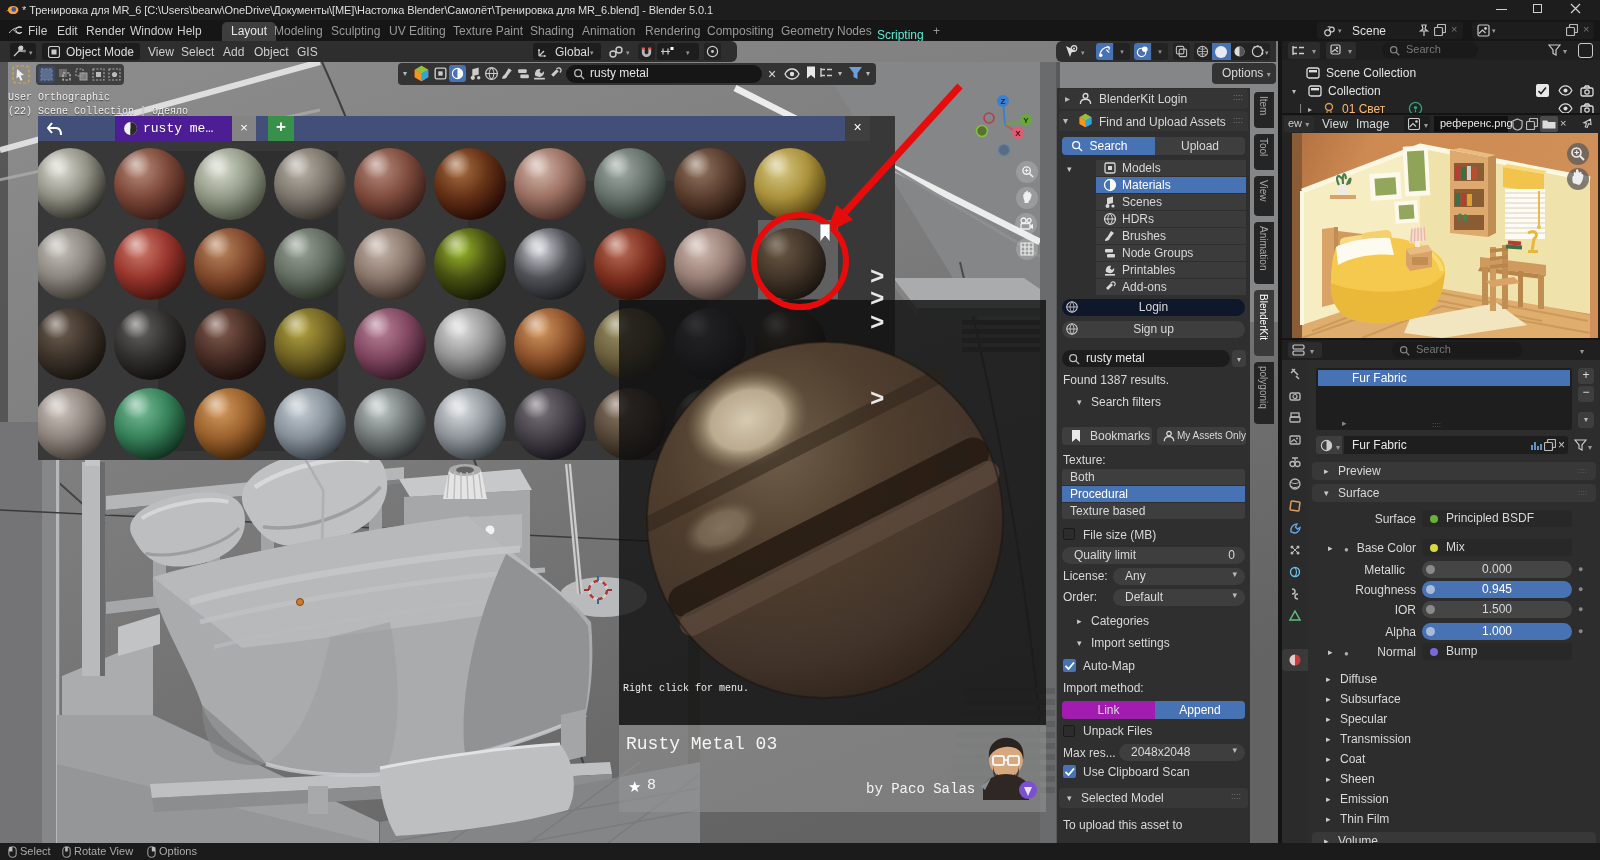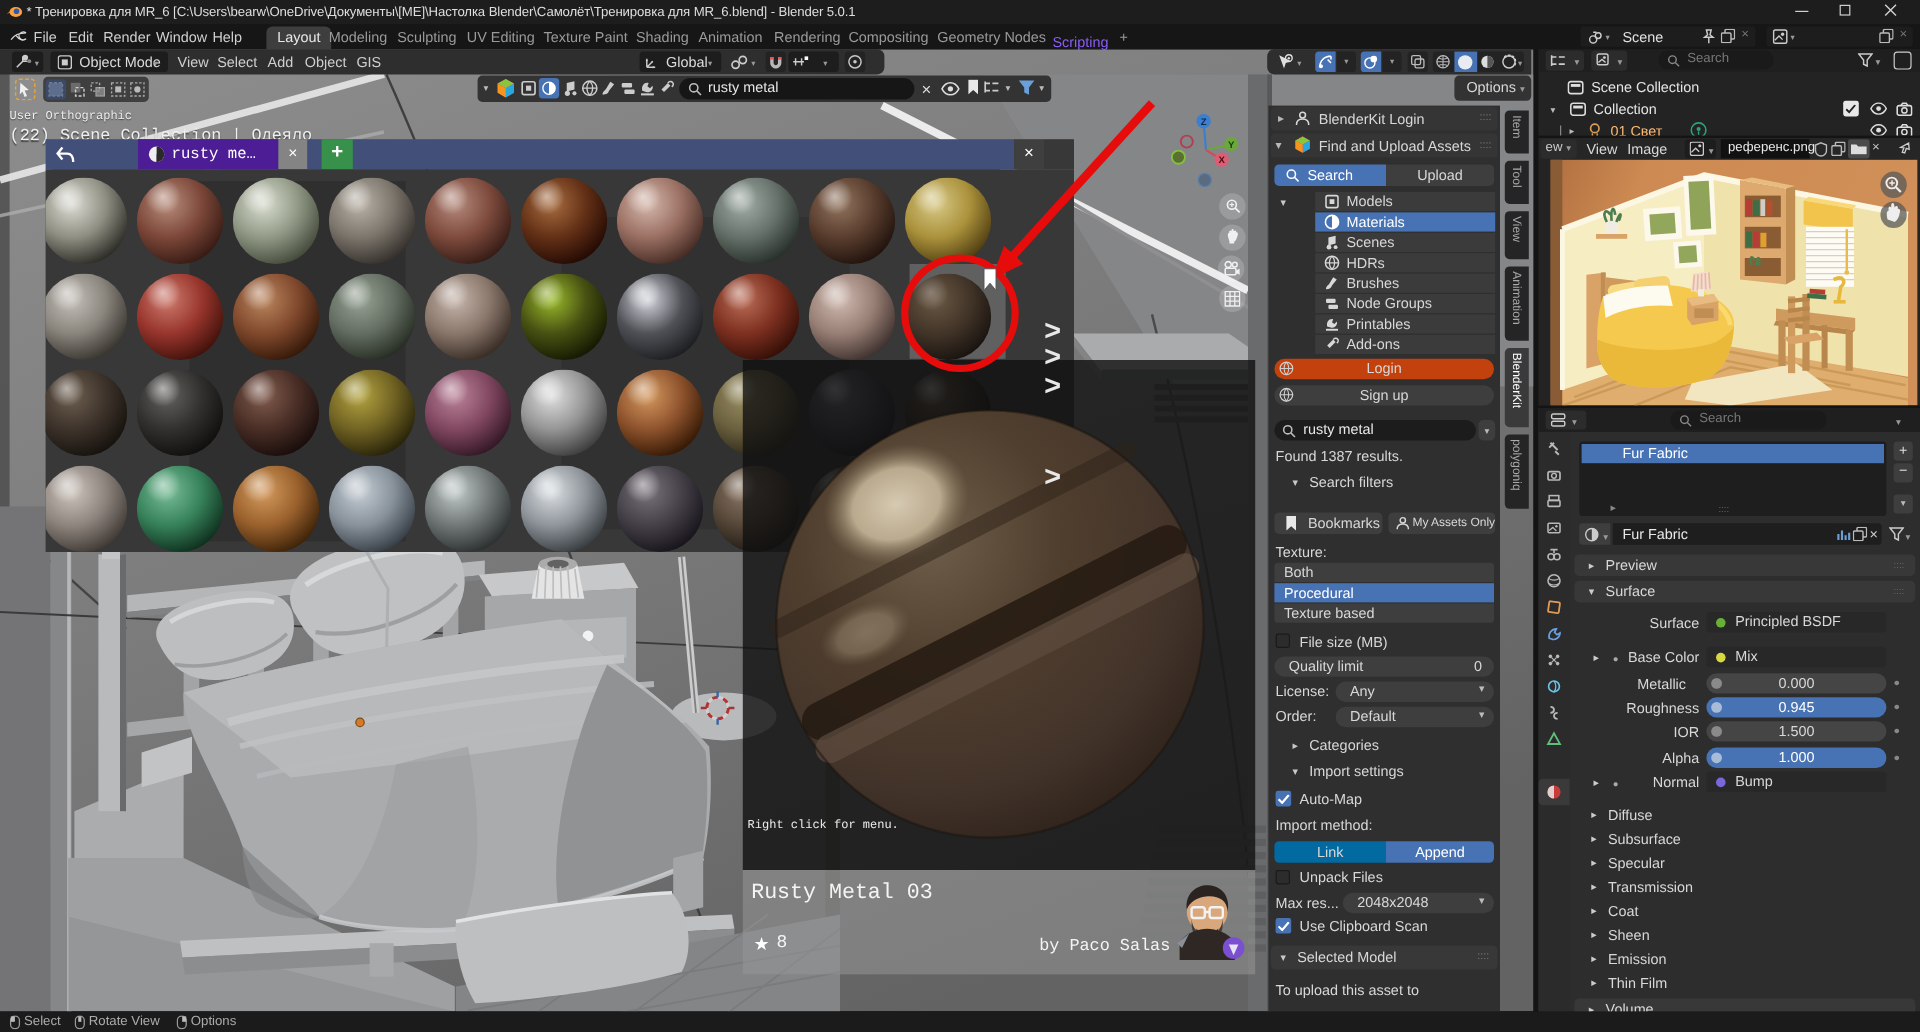--- a/index.html
+++ b/index.html
@@ -43,21 +43,21 @@
   <div class="abs" style="left:222px;top:2px;height:19px;padding:2px 9px;background:#3e3e3e;border-radius:5px 5px 0 0;color:#e8e8e8;font-size:12px">Layout</div>
   <div class="abs txt" style="left:274px;top:4px;color:#9a9a9a">Modeling</div>
   <div class="abs txt" style="left:331px;top:4px;color:#9a9a9a">Sculpting</div>
   <div class="abs txt" style="left:389px;top:4px;color:#9a9a9a">UV Editing</div>
   <div class="abs txt" style="left:453px;top:4px;color:#9a9a9a">Texture Paint</div>
   <div class="abs txt" style="left:530px;top:4px;color:#9a9a9a">Shading</div>
   <div class="abs txt" style="left:582px;top:4px;color:#9a9a9a">Animation</div>
   <div class="abs txt" style="left:645px;top:4px;color:#9a9a9a">Rendering</div>
   <div class="abs txt" style="left:707px;top:4px;color:#9a9a9a">Compositing</div>
   <div class="abs txt" style="left:781px;top:4px;color:#9a9a9a">Geometry Nodes</div>
-  <div class="abs txt" style="left:877px;top:8px;color:#8b5cf6">Scripting</div>
+  <div class="abs txt" style="left:877px;top:8px;color:#5eead4">Scripting</div>
   <div class="abs txt" style="left:933px;top:4px;color:#9a9a9a">+</div>
 
   <div class="abs" style="left:1317px;top:2px;width:146px;height:17px;background:#1d1d1d;border-radius:3px"></div>
   <svg class="abs" style="left:1323px;top:5px" width="13" height="12" viewBox="0 0 14 13">
         <circle cx="5" cy="8.5" r="3.2" fill="none" stroke="#ccc" stroke-width="1.3"></circle>
         <circle cx="9.5" cy="5" r="2.6" fill="none" stroke="#ccc" stroke-width="1.3"></circle>
         <path d="M5 2 H8" stroke="#ccc" stroke-width="1.2"></path>
       </svg>
   <div class="abs" style="left:1338px;top:7px;color:#999;font-size:7px">▾</div>
   <div class="abs txt" style="left:1352px;top:4px;color:#e0e0e0">Scene</div>
@@ -319,21 +319,21 @@
       <rect x="949" y="714" width="106" height="6"></rect>
             <rect x="947" y="725" width="108" height="6"></rect>
     </g>
 
     <circle cx="300" cy="540" r="3.5" fill="#d77928" stroke="#7a4a14" stroke-width="1"></circle>
     </g>
   </svg>
 </div>
 
 <div class="abs mono" style="left:8px;top:92px;font-size:10px;color:#f0f0f0;text-shadow:0 1px 1px #0008">User Orthographic</div>
-<div class="abs mono" style="left:8px;top:106px;font-size:14px;color:#f0f0f0;text-shadow:0 1px 1px #0008">(22) Scene Collection | Одеяло</div>
+<div class="abs mono" style="left:8px;top:106px;font-size:10px;color:#f0f0f0;text-shadow:0 1px 1px #0008">(22) Scene Collection | Одеяло</div>
 
 <div class="abs" id="popup" style="left:38px;top:116px;width:857px;height:344px">
   <div class="abs" style="left:0;top:0;width:807px;height:25px;background:#414f79"></div>
   <div class="abs" style="left:807px;top:0;width:25px;height:25px;background:#3f3f3f;color:#fff;text-align:center;font-size:14px;padding-top:3px">×</div>
   <div class="abs" style="left:832px;top:0;width:25px;height:25px;background:#383838"></div>
   <svg class="abs" style="left:8px;top:4px" width="18" height="17">
         <path d="M6 3 L2 8 L6 13 M2 8 L10 8 C14 8 15 11 15 15" stroke="#fff" stroke-width="2" fill="none"></path>
       </svg>
   <div class="abs mono" style="left:77px;top:0;width:117px;height:25px;background:#4c1d95;color:#fff;font-size:13px;padding:5px 0 0 28px">rusty me…</div>
   <svg class="abs" style="left:85px;top:5px" width="15" height="15" viewBox="0 0 14 14">
@@ -639,21 +639,21 @@
   <svg class="abs" style="left:46px;top:175px" width="14" height="14" viewBox="0 0 14 14">
         <path d="M3 9 C2 5 5 2 8 3 L7 5.5 L9 7 L11 5 C12 8 9 11 6 10 Z" fill="#d8d8d8"></path>
         <rect x="2" y="11" width="10" height="1.6" fill="#d8d8d8"></rect>
       </svg>
   <div class="abs" style="left:39px;top:191px;width:150px;height:16px;background:#3b3b3b;color:#d8d8d8;padding:1px 0 0 26px;font-size:12px">Add-ons</div>
   <svg class="abs" style="left:46px;top:192px" width="14" height="14" viewBox="0 0 14 14">
         <path d="M3 8 L8 3 L10 5 L5 10 Z" fill="#d8d8d8"></path>
         <path d="M8 3 C9 1.5 11 1.5 11.5 2.5 C12.5 3 12.5 5 11 6" fill="none" stroke="#d8d8d8" stroke-width="1.2"></path>
       </svg>
 
-  <div class="abs" style="left:5px;top:211px;width:183px;height:17px;background:#c2410c;border-radius:9px;text-align:center;padding-top:1px">Login</div>
+  <div class="abs" style="left:5px;top:211px;width:183px;height:17px;background:#0f172a;border-radius:9px;text-align:center;padding-top:1px">Login</div>
   <svg class="abs" style="left:8px;top:212px" width="14" height="14" viewBox="0 0 16 16">
         <circle cx="8" cy="8" r="6" fill="none" stroke="#cfcfcf" stroke-width="1.2"></circle>
         <path d="M2 8 H14 M8 2 C5 5 5 11 8 14 C11 11 11 5 8 2" fill="none" stroke="#cfcfcf" stroke-width="1"></path>
       </svg>
   <div class="abs" style="left:5px;top:233px;width:183px;height:17px;background:#3e3e3e;border-radius:9px;text-align:center;padding-top:1px">Sign up</div>
   <svg class="abs" style="left:8px;top:234px" width="14" height="14" viewBox="0 0 16 16">
         <circle cx="8" cy="8" r="6" fill="none" stroke="#cfcfcf" stroke-width="1.2"></circle>
         <path d="M2 8 H14 M8 2 C5 5 5 11 8 14 C11 11 11 5 8 2" fill="none" stroke="#cfcfcf" stroke-width="1"></path>
       </svg>
 
@@ -693,21 +693,21 @@
   <div class="abs" style="left:34px;top:526px">Categories</div>
   <div class="abs" style="left:20px;top:550px;color:#c8c8c8;font-size:9px">▾</div>
   <div class="abs" style="left:34px;top:548px">Import settings</div>
 
   <div class="abs" style="left:6px;top:571px;width:13px;height:13px;background:#4772b3;border-radius:2px"></div>
   <svg class="abs" style="left:8px;top:574px" width="10" height="8">
         <path d="M0.5 4 L3.5 7 L9 0.5" stroke="#fff" stroke-width="1.8" fill="none"></path>
       </svg>
   <div class="abs" style="left:26px;top:571px">Auto-Map</div>
   <div class="abs" style="left:6px;top:593px">Import method:</div>
-  <div class="abs" style="left:5px;top:613px;width:93px;height:18px;background:#0369a1;border-radius:4px 0 0 4px;text-align:center;padding-top:2px">Link</div>
+  <div class="abs" style="left:5px;top:613px;width:93px;height:18px;background:#a21caf;border-radius:4px 0 0 4px;text-align:center;padding-top:2px">Link</div>
   <div class="abs" style="left:98px;top:613px;width:90px;height:18px;background:#4772b3;border-radius:0 4px 4px 0;text-align:center;padding-top:2px;color:#fff">Append</div>
   <div class="abs" style="left:6px;top:637px;width:12px;height:12px;background:#2c2c2c;border:1px solid #1a1a1a;border-radius:2px"></div>
   <div class="abs" style="left:26px;top:636px">Unpack Files</div>
   <div class="abs" style="left:6px;top:658px">Max res...</div>
   <div class="abs" style="left:62px;top:656px;width:126px;height:17px;background:#3e3e3e;border-radius:9px;padding:1px 8px 0 12px">2048x2048<span style="float:right;color:#bbb;font-size:9px">▾</span></div>
   <div class="abs" style="left:6px;top:677px;width:13px;height:13px;background:#4772b3;border-radius:2px"></div>
   <svg class="abs" style="left:8px;top:680px" width="10" height="8">
         <path d="M0.5 4 L3.5 7 L9 0.5" stroke="#fff" stroke-width="1.8" fill="none"></path>
       </svg>
   <div class="abs" style="left:26px;top:677px">Use Clipboard Scan</div>

